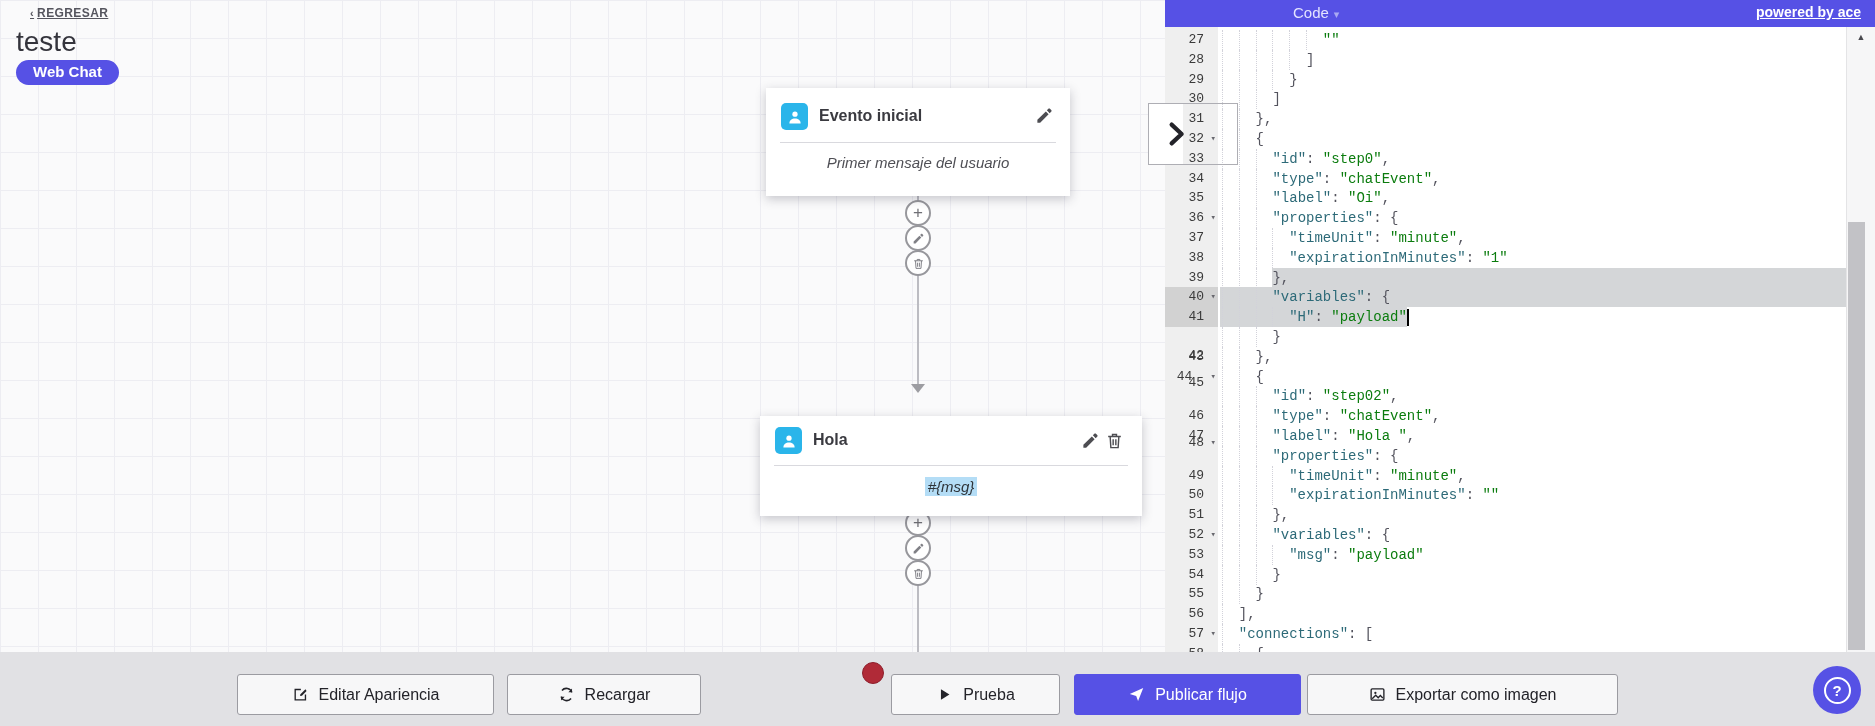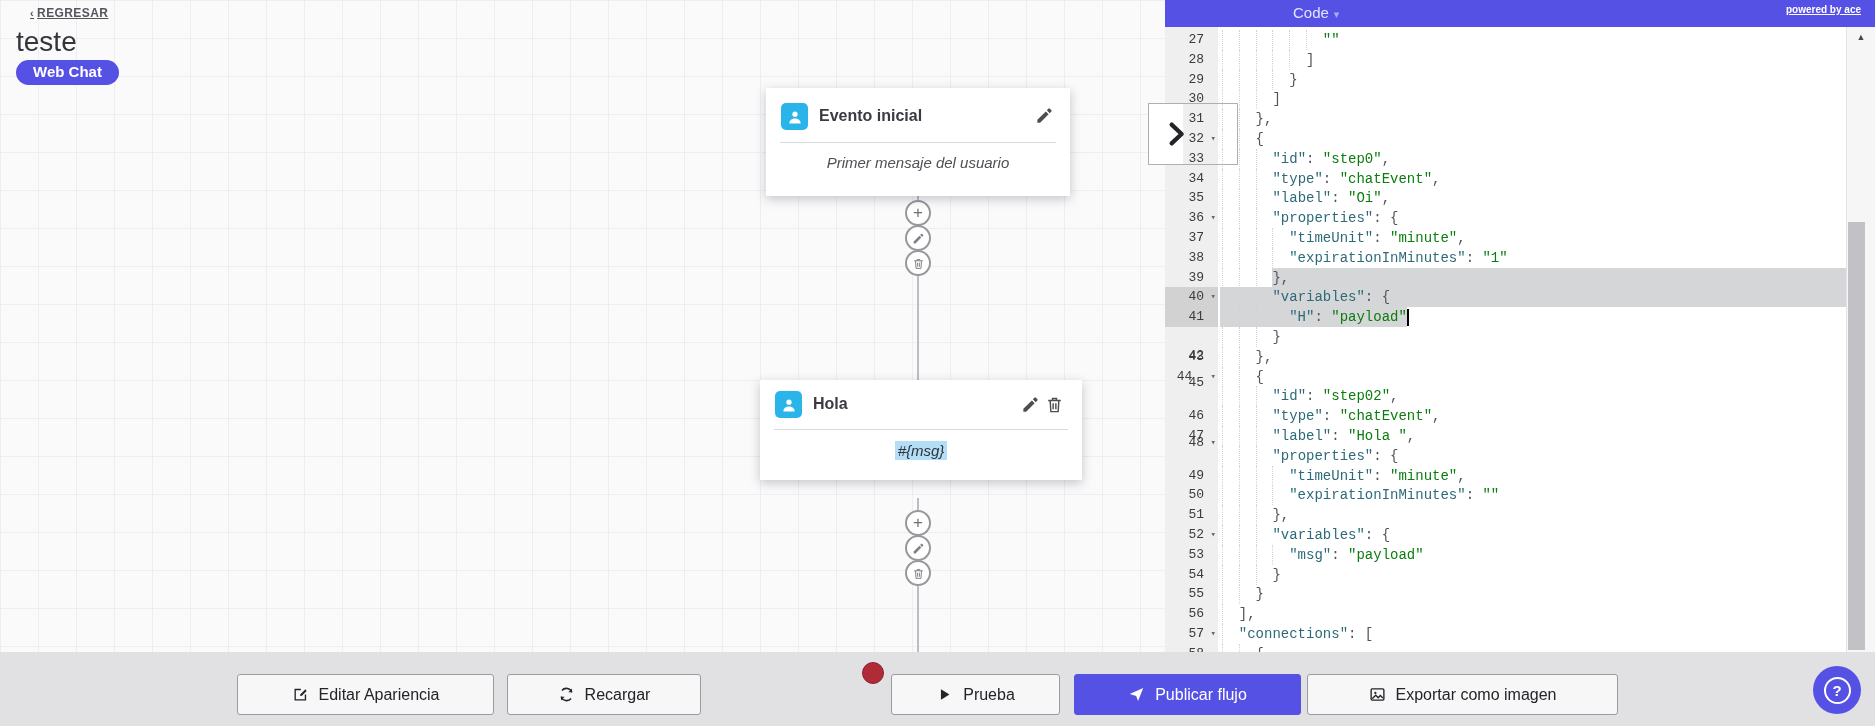--- a/index.html
+++ b/index.html
@@ -14,21 +14,21 @@
   .back-link { position:absolute; left:30px; top:6px; font-size:12px; font-weight:bold; letter-spacing:.4px;
     color:#55555e; text-decoration:underline; cursor:pointer; }
   .back-link .chev { text-decoration:none; margin-right:3px; font-size:11px; }
   .flow-title { position:absolute; left:16px; top:26px; font-size:28px; font-weight:500; color:#34343c; }
   .channel-badge { position:absolute; left:16px; top:60px; height:25px; padding:3px 17px; border-radius:14px;
     background:#5651e5; color:#fff; font-size:15px; font-weight:bold; }
 
   
   .node { position:absolute; background:#fff; border-radius:0; box-shadow:0 3px 10px rgba(40,40,60,.25); }
   .node-1 { left:766px; top:88px; width:304px; height:108px; }
-  .node-2 { left:760px; top:380px; width:322px; height:100px; }
+  .node-2 { left:760px; top:416px; width:382px; height:100px; }
   .node-icon { position:absolute; left:15px; width:27px; height:27px; border-radius:5px; background:#2ab5ea;
     display:flex; align-items:center; justify-content:center; }
   .node-1 .node-icon { top:15px; } .node-2 .node-icon { top:11px; }
   .node-title { position:absolute; left:53px; font-size:16px; font-weight:bold; color:#3a3a40; }
   .node-1 .node-title { top:19px; } .node-2 .node-title { top:15px; }
   .node-act { position:absolute; width:19px; height:19px; color:#4d4d52; cursor:pointer; }
   .node-divider { position:absolute; left:14px; right:14px; height:1px; background:#d9d9de; }
   .node-1 .node-divider { top:54px; } .node-2 .node-divider { top:49px; }
   .node-body { position:absolute; left:0; right:0; text-align:center; font-style:italic; font-size:15px; color:#4f4f55; }
   .node-1 .node-body { top:66px; }
@@ -42,21 +42,21 @@
   .conn-btn { position:absolute; left:905px; width:26px; height:26px; border-radius:50%; background:#fff;
     border:2px solid #97979c; color:#808086; display:flex; align-items:center; justify-content:center; cursor:pointer; }
   .conn-btn .plus { font-size:17px; line-height:1; color:#6f6f75; margin-top:-1px; }
   .conn-btn svg { width:13px; height:13px; }
 
   
   .code-panel { position:absolute; left:1165px; top:0; width:710px; height:652px; background:#fff; overflow:hidden; }
   .code-header { position:absolute; left:0; top:0; width:710px; height:27px; background:#5651e5; }
   .code-title { position:absolute; left:128px; top:4px; font-size:15px; color:#e4e4ff; cursor:pointer; }
   .code-title .caret { color:#a9a9f2; font-size:11px; margin-left:5px; }
-  .powered { position:absolute; right:14px; top:4px; font-size:10px; font-weight:bold; color:#fff;
+  .powered { position:absolute; right:14px; top:4px; font-size:14px; font-weight:bold; color:#fff;
     text-decoration:underline; cursor:pointer; }
   .gutter-bg { position:absolute; left:0; top:27px; width:53px; height:625px; background:#efefef; }
   .gcell { position:absolute; left:0; width:53px; height:20px; padding-right:14px; text-align:right;
     font-family:"Liberation Mono", monospace; font-size:13px; line-height:20px; color:#3b3b3b; }
   .gcell.active { background:#d2d2d2; }
   .gcell .fold { position:absolute; right:2px; top:0; font-size:9px; color:#68686e; line-height:20px; }
   .sel-rect { position:absolute; background:#d4d6d8; height:20px; }
   .cline { position:absolute; height:20px; font-family:"Liberation Mono", monospace; font-size:14px;
     line-height:20px; white-space:pre; color:#45454d; }
   .cline i.guide { position:absolute; top:0; height:100%; border-left:1px dotted #d2d2da; }

